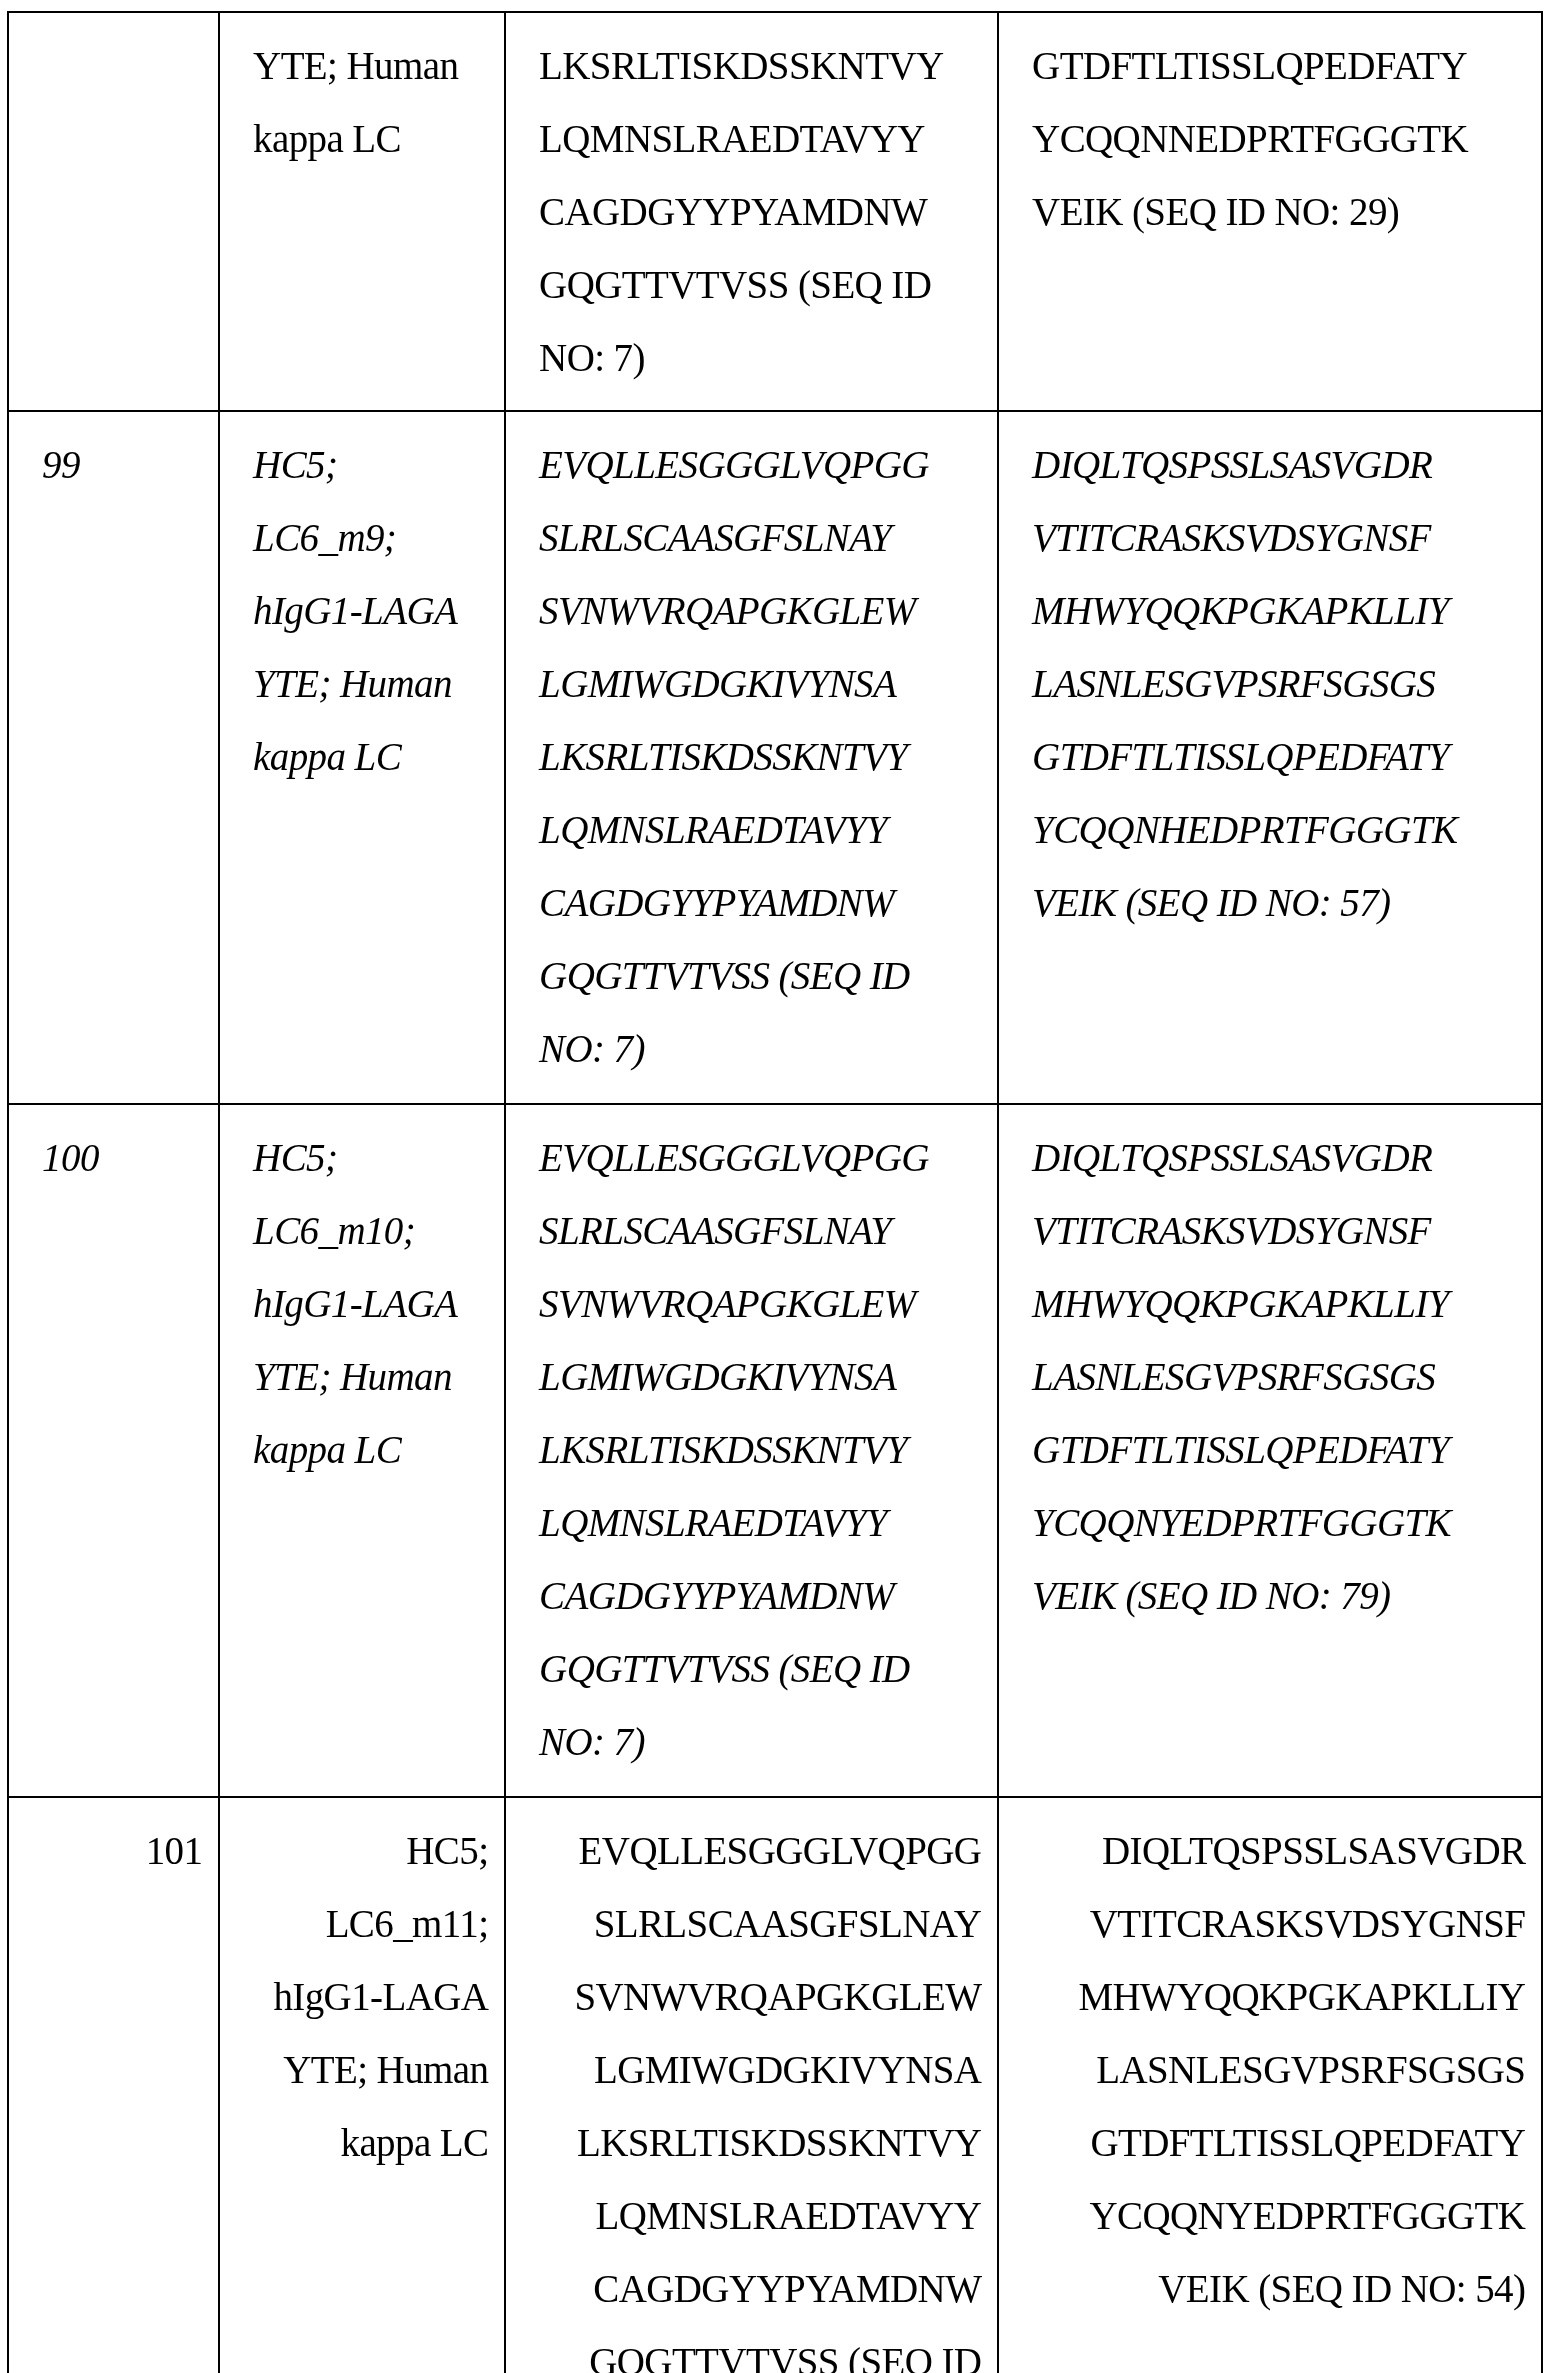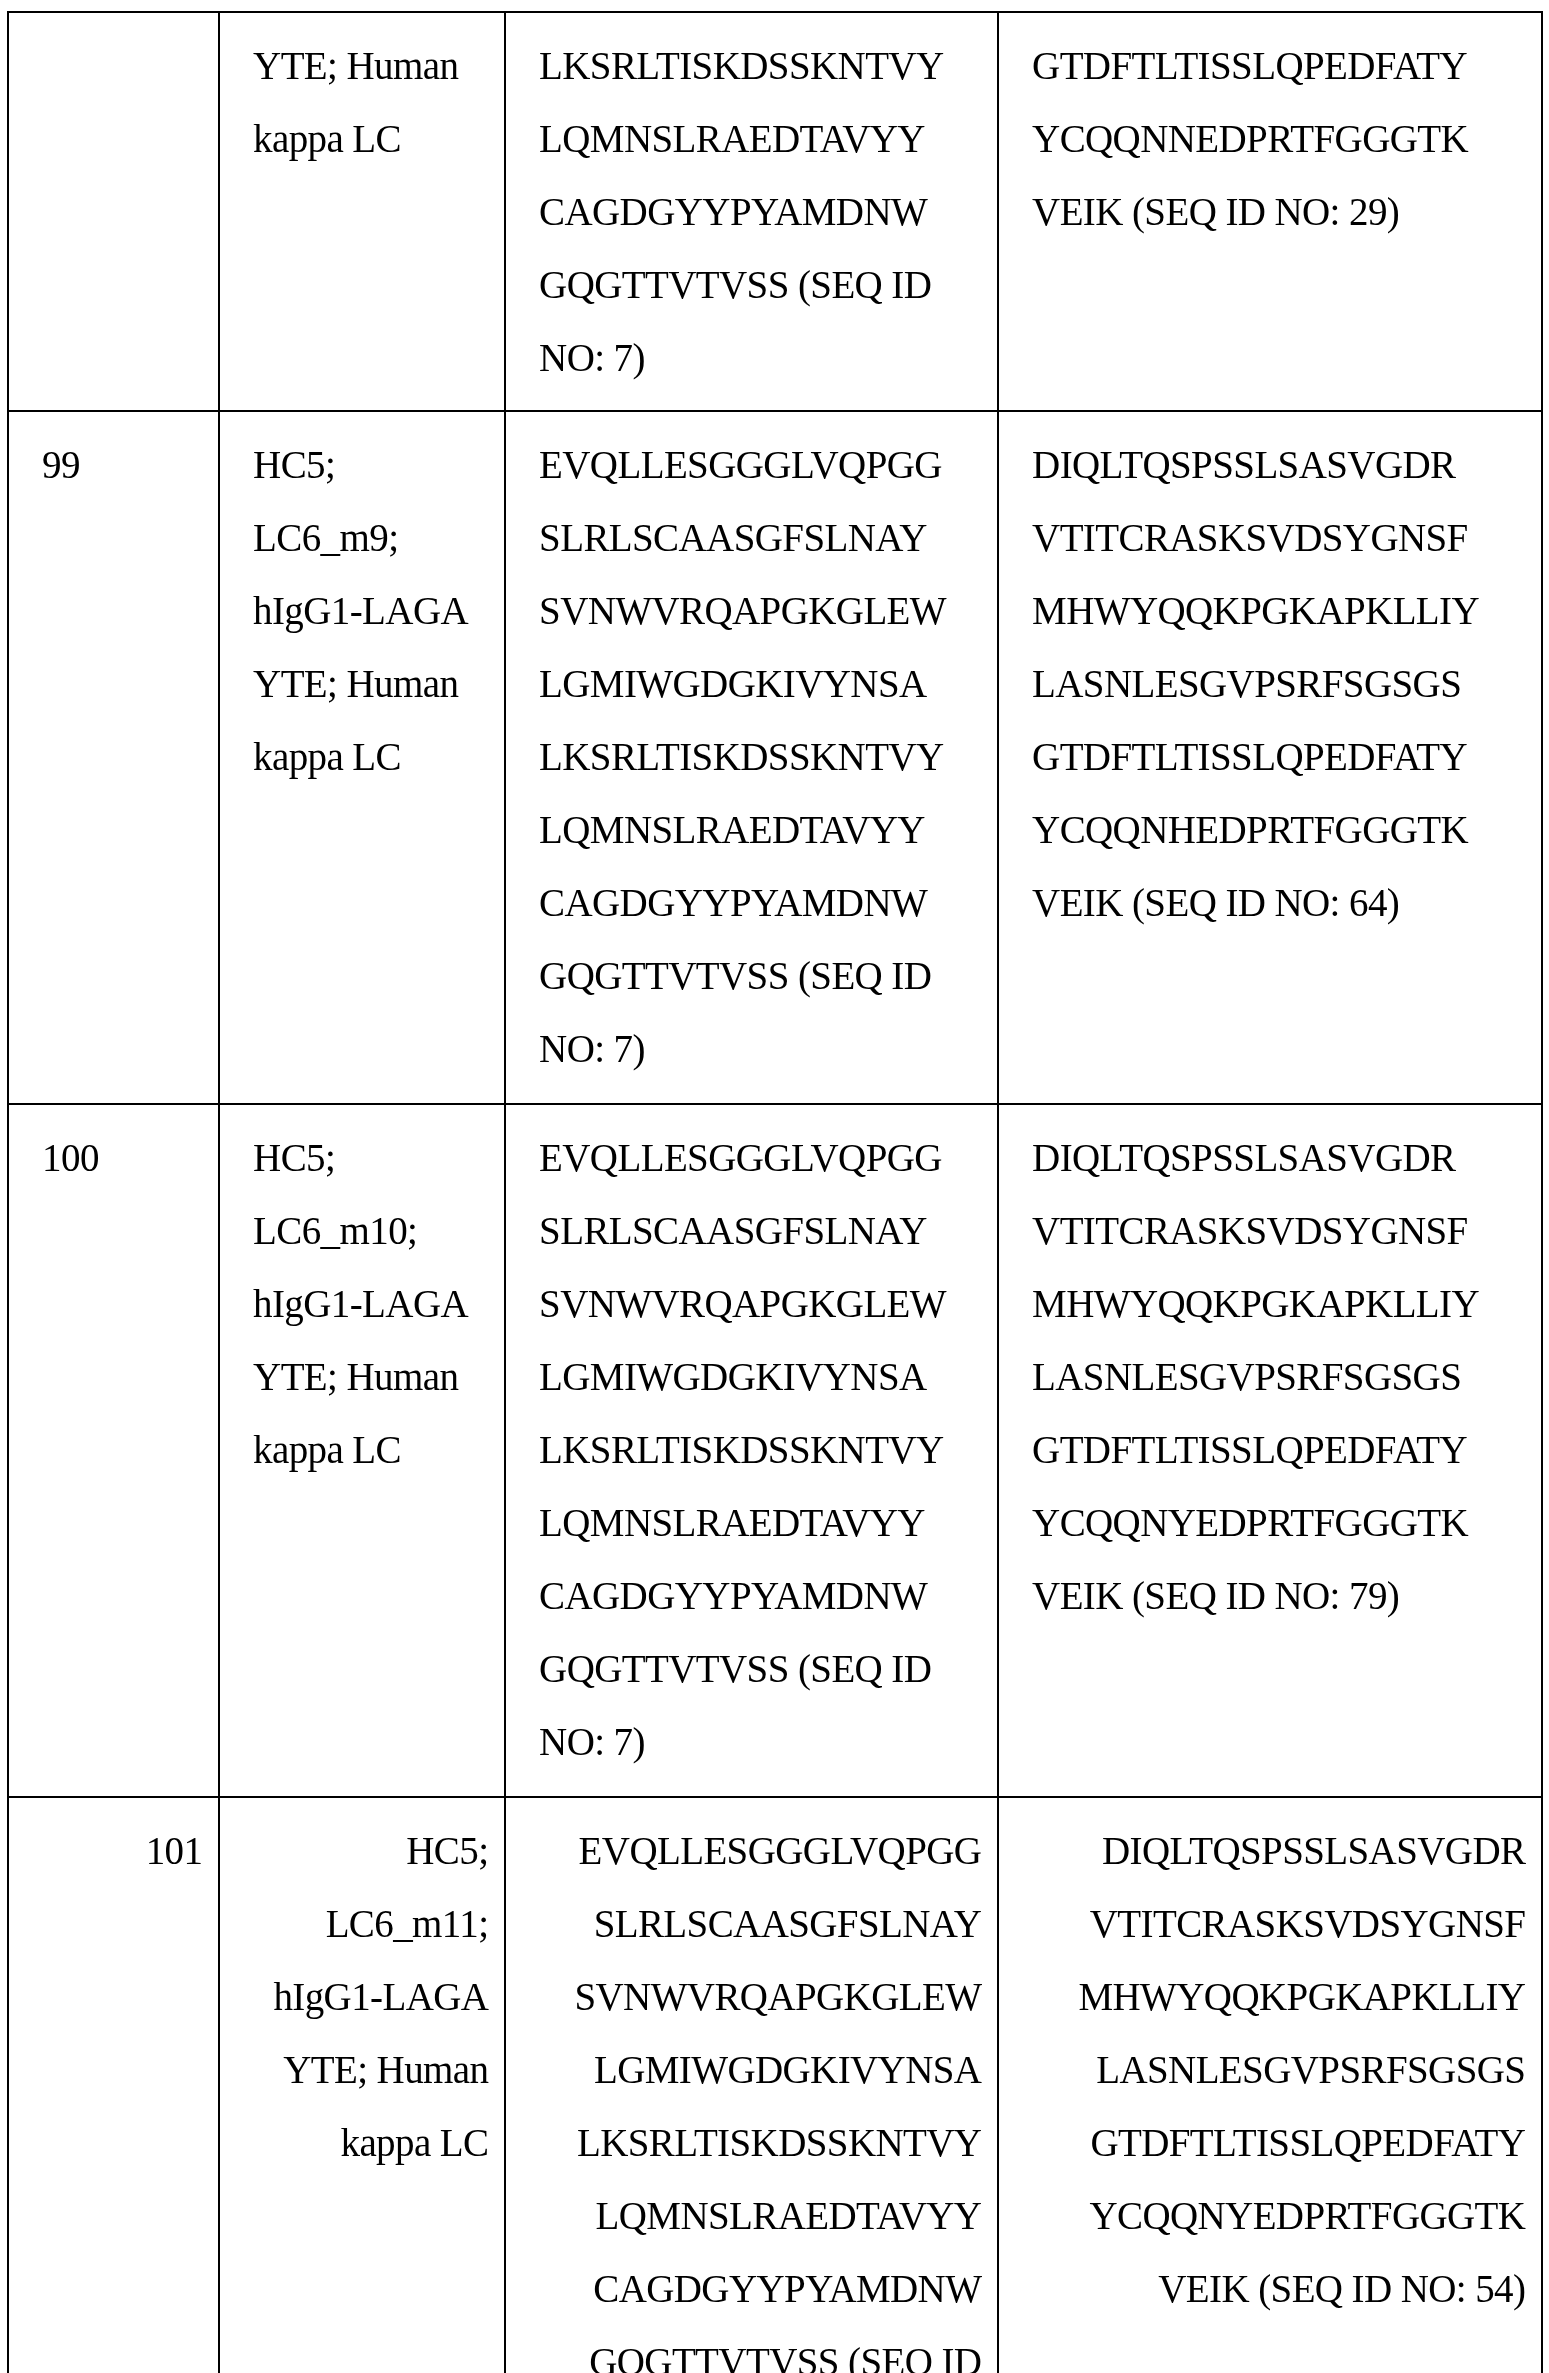--- a/index.html
+++ b/index.html
@@ -36,21 +36,21 @@
   }
   .col-num { width: 211px; }
   .col-desc { width: 286px; }
   .col-hc { width: 493px; }
   .col-lc { width: 544px; }
   .line {
     display: block;
     white-space: nowrap;
   }
   tr.row-cont td { height: 365px; }
-  tr.row-full td { height: 659px; }
+  tr.row-full td { height: 659px; font-style: italic; }
   tr.row-last td { height: 660px; text-align: right; }
   .row-cont .cell-inner { padding-top: 0; }
   .row-full .cell-inner, .row-last .cell-inner { padding-top: 0; }
 </style>
 </head>
 <body>
 
 <table class="seq-table">
   <colgroup>
     <col class="col-num">
@@ -119,21 +119,21 @@
           </div>
         </td>
       <td>
           <div class="cell-inner">
             <span class="line">DIQLTQSPSSLSASVGDR</span>
             <span class="line">VTITCRASKSVDSYGNSF</span>
             <span class="line">MHWYQQKPGKAPKLLIY</span>
             <span class="line">LASNLESGVPSRFSGSGS</span>
             <span class="line">GTDFTLTISSLQPEDFATY</span>
             <span class="line">YCQQNHEDPRTFGGGTK</span>
-            <span class="line">VEIK (SEQ ID NO: 64)</span>
+            <span class="line">VEIK (SEQ ID NO: 57)</span>
           </div>
         </td>
     </tr>
 
     <tr class="row-full">
       <td>
           <div class="cell-inner">
             <span class="line">100</span>
           </div>
         </td>

